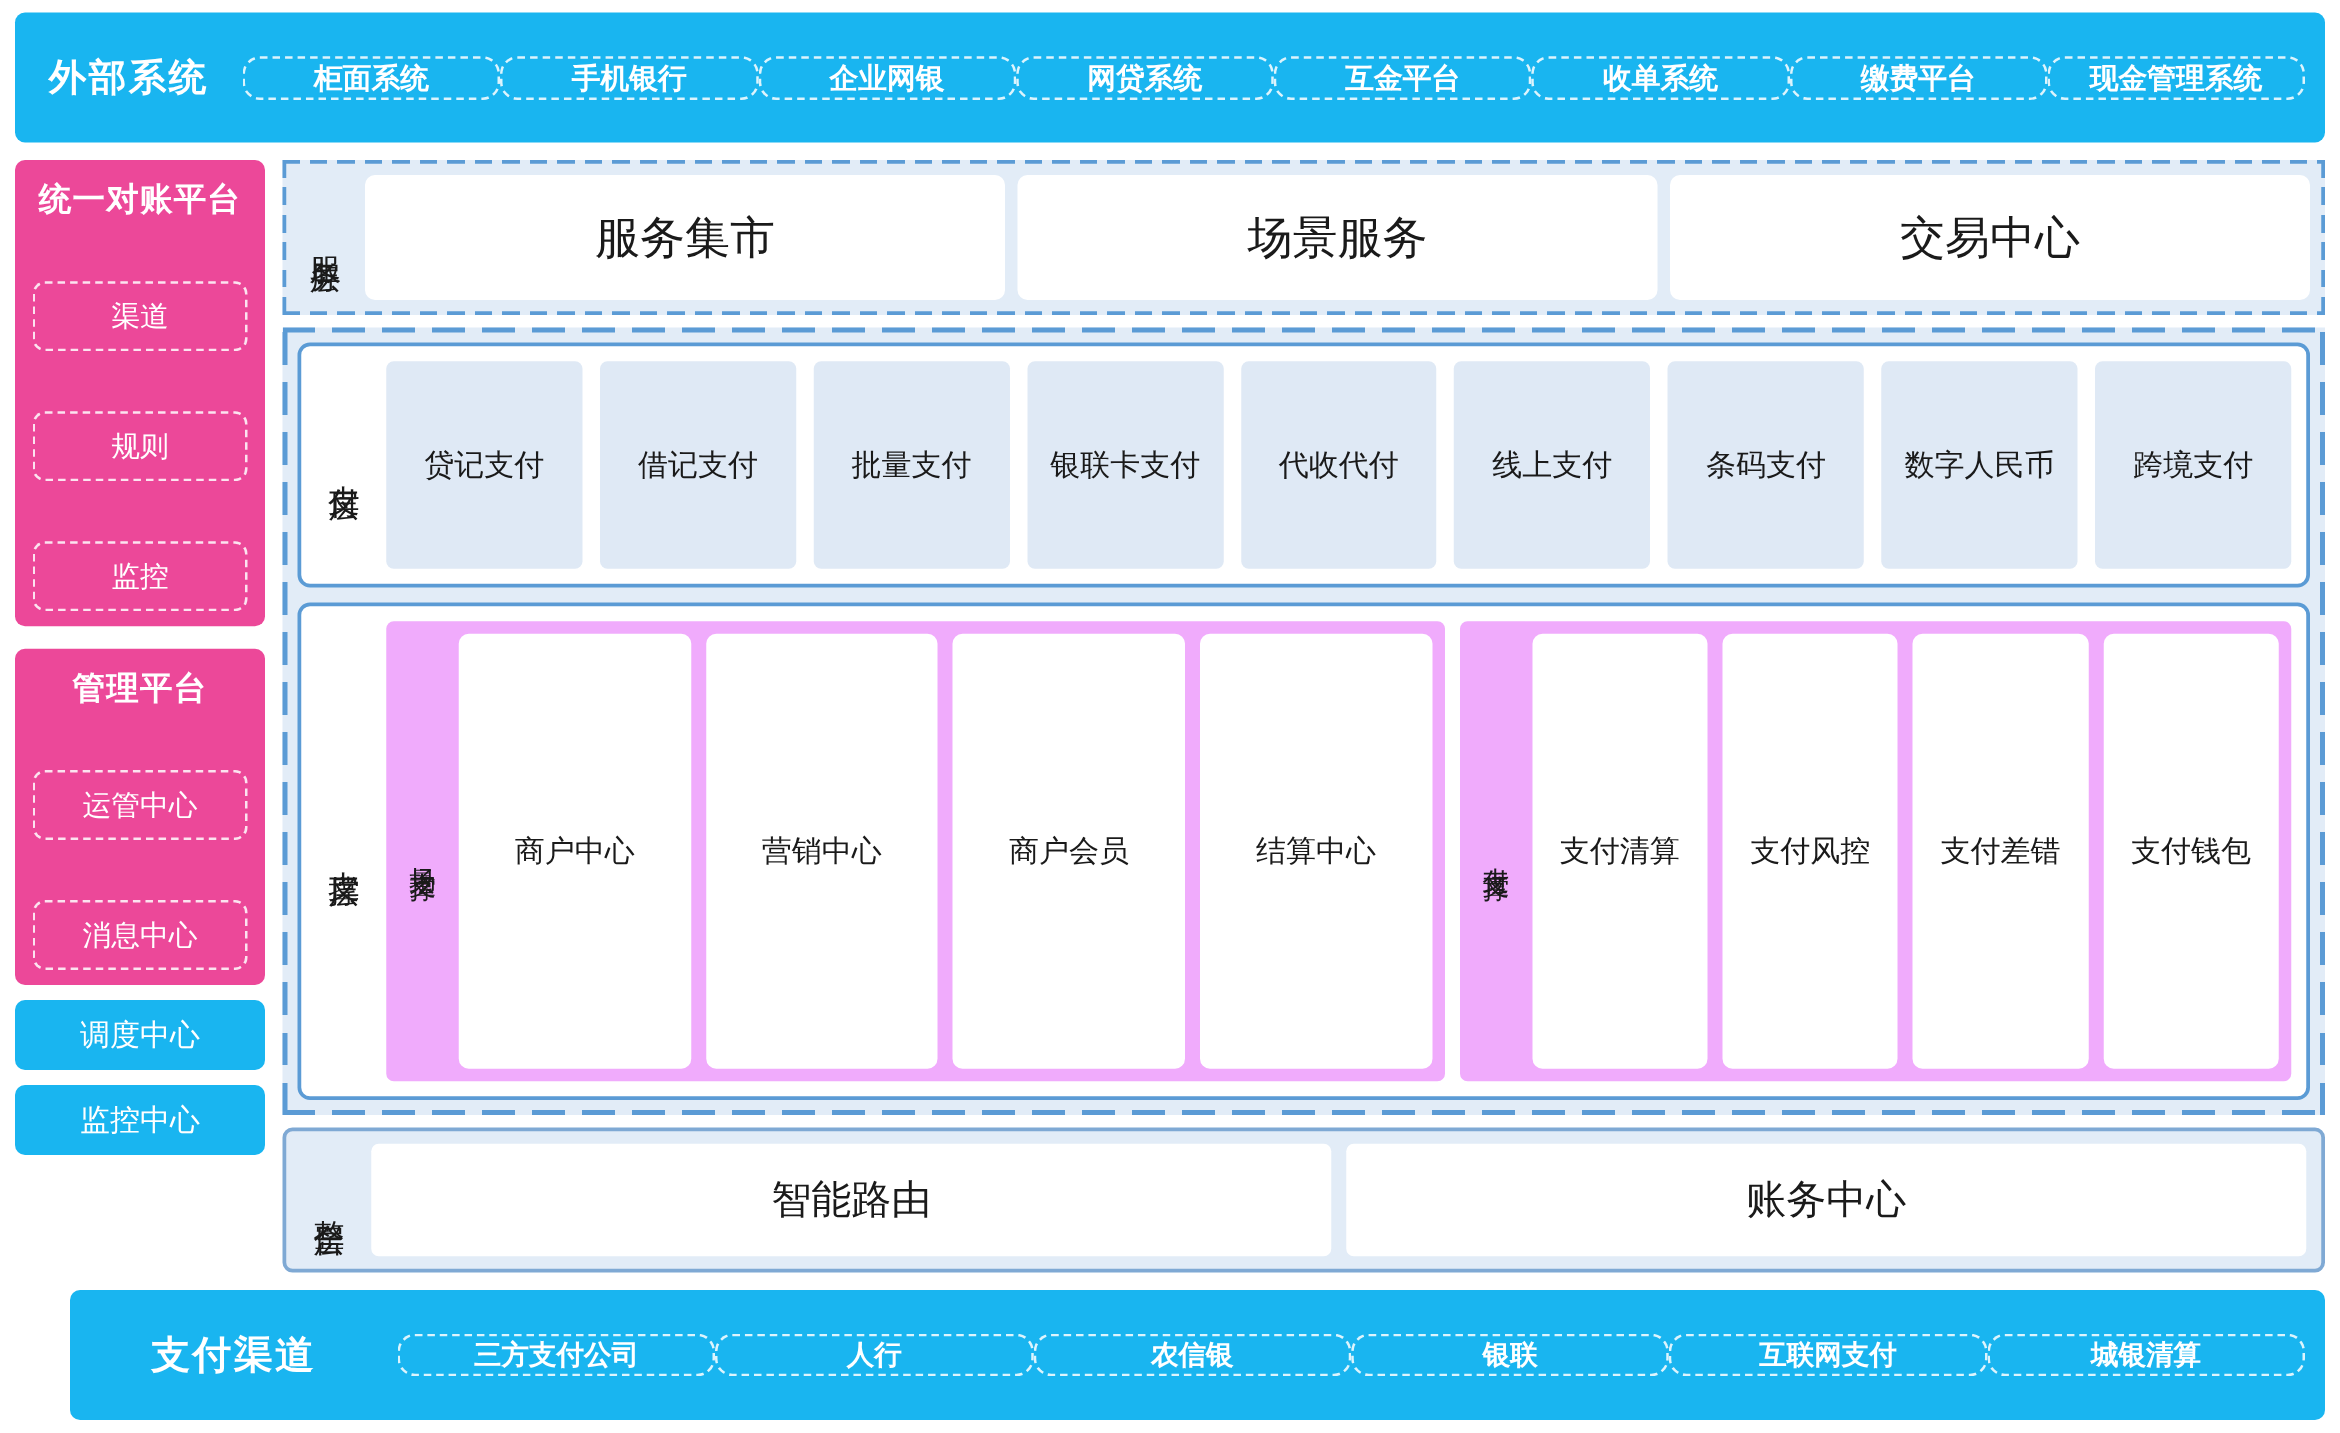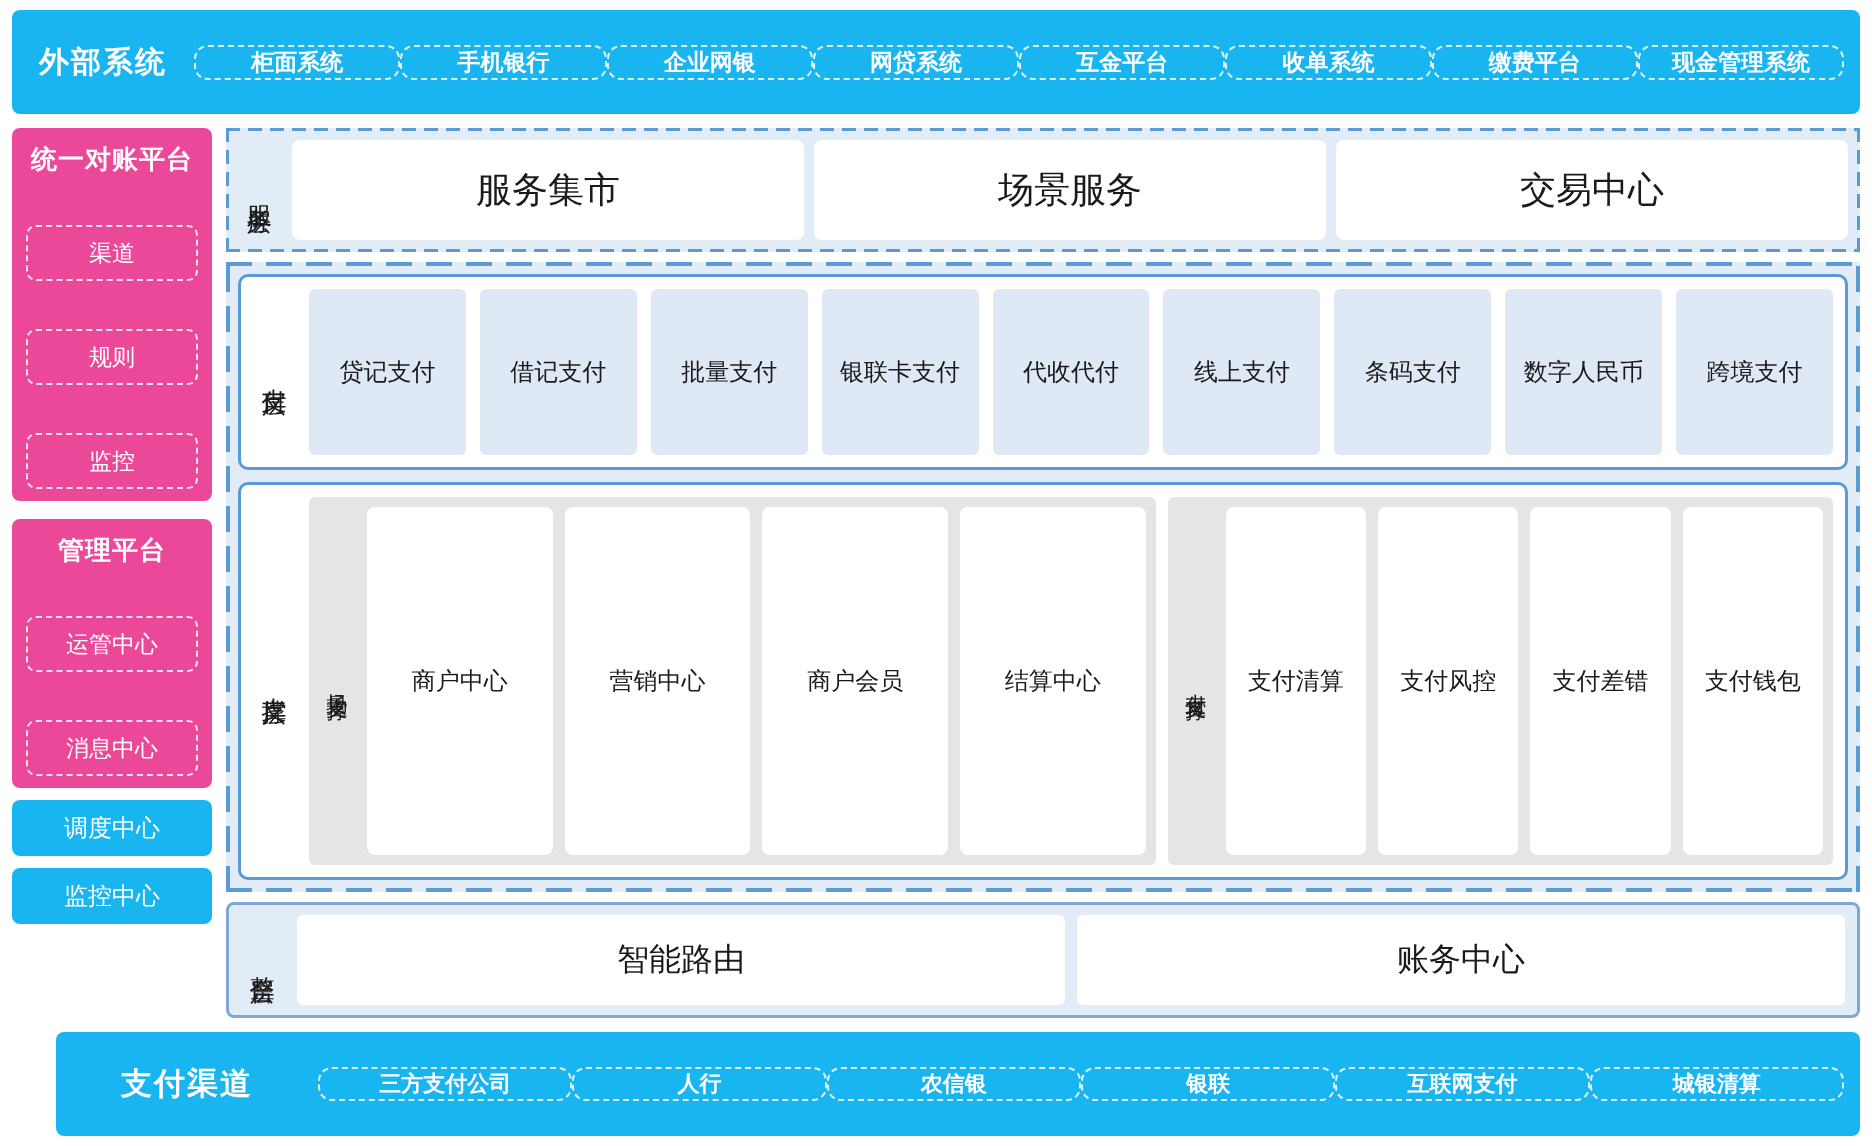--- a/index.html
+++ b/index.html
@@ -222,21 +222,21 @@
     justify-content: center;
     font-size: 24px;
     color: #1a1a1a;
     flex: 1 1 0;
     white-space: nowrap;
     min-height: 0;
   }
 
   
   .sub-group {
-    background: #e5e5e5;
+    background: #f0abfc;
     border-radius: 6px;
     display: flex;
     align-items: stretch;
     padding: 10px 10px;
     gap: 12px;
     min-height: 0;
   }
   #scene-support-group { flex: 1 1 56%; }
   #pay-support-group { flex: 1 1 44%; }
   .sub-tile {

